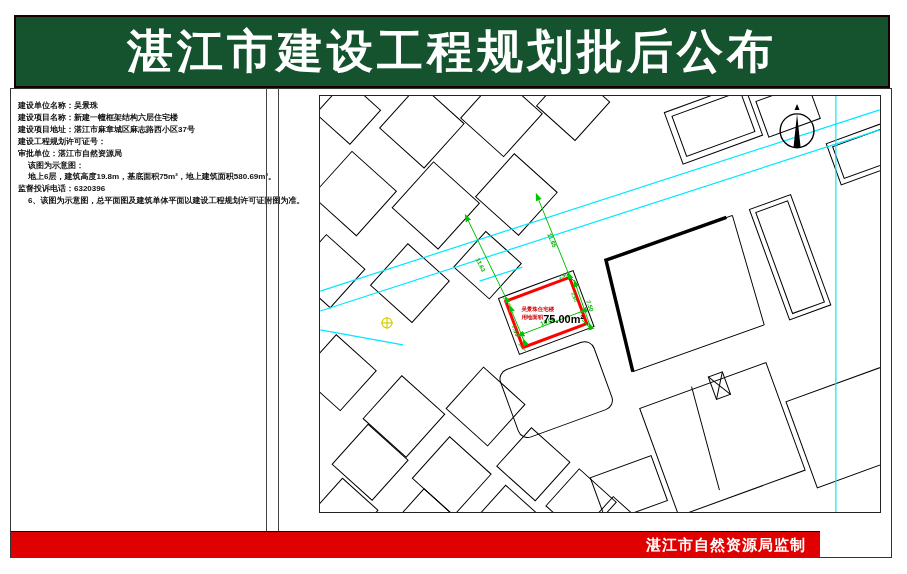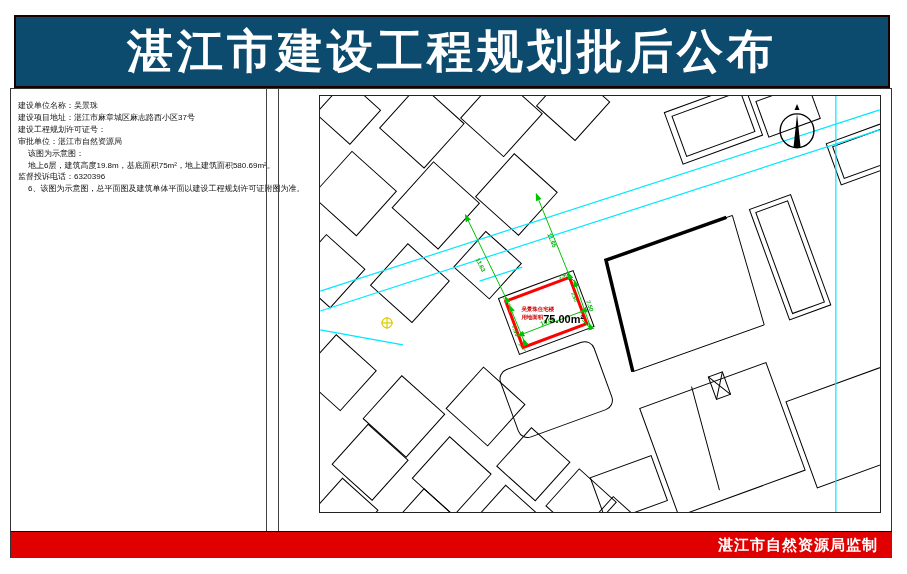--- a/index.html
+++ b/index.html
@@ -3,56 +3,57 @@
 <meta charset="utf-8">
 <style>
   html,body{margin:0;padding:0;background:#ffffff;}
   body{font-family:"Liberation Sans","DejaVu Sans",sans-serif;}
   .page{position:relative;width:907px;height:574px;background:#ffffff;overflow:hidden;}
   .banner{position:absolute;left:14px;top:15px;width:876px;height:73px;background:#e00000;
           border:2px solid #1a0000;box-sizing:border-box;display:flex;align-items:center;justify-content:center;}
   .banner .title{color:#ffffff;font-size:46px;font-weight:bold;letter-spacing:4px;white-space:nowrap;}
   .outer-frame{position:absolute;left:10px;top:88px;width:882px;height:470px;border:1px solid #333;box-sizing:border-box;}
   .info-panel{position:absolute;left:18px;top:100px;width:252px;}
-  .info-line{font-size:8px;font-weight:normal;color:#111;line-height:11.9px;white-space:nowrap;}
+  .info-line{font-size:8px;font-weight:bold;color:#111;line-height:11.9px;white-space:nowrap;}
   .info-line.ind{padding-left:10px;}
   .vline{position:absolute;top:88px;width:1px;height:443px;background:#444;}
   .vline.a{left:266px;}
   .vline.b{left:278px;}
   .map-frame{position:absolute;left:319px;top:95px;width:562px;height:418px;border:1px solid #222;
              box-sizing:border-box;background:#ffffff;overflow:hidden;}
   .map-frame svg{display:block;}
-  .footer{position:absolute;left:11px;top:531px;width:881px;height:27px;background:#e00000;
+  .footer{position:absolute;left:11px;top:531px;width:809px;height:27px;background:#e00000;
           border-top:1px solid #1a0000;box-sizing:border-box;display:flex;align-items:center;justify-content:flex-end;}
   .footer .flabel{color:#ffffff;font-size:15px;font-weight:bold;letter-spacing:1px;padding-right:14px;}
   
   .parcel{fill:none;stroke:#000;stroke-width:1;}
   .parcel-thick{fill:none;stroke:#000;stroke-width:3.5;}
   .road{fill:none;stroke:#00e8ff;stroke-width:1.2;}
   .dim{stroke:#00c300;stroke-width:1;fill:none;}
   .dimtxt{fill:#00b000;font-size:6px;font-weight:bold;}
   .dimtxt.tiny{font-size:5px;}
   .plot{fill:none;stroke:#ff0000;stroke-width:3;}
   .plottxt-red{fill:#cc0000;font-size:5.5px;font-weight:bold;}
   .plottxt-black{fill:#000;font-size:11px;font-weight:bold;}
   .marker-y{stroke:#ddcc00;stroke-width:1.2;fill:none;}
 </style>
 </head>
 <body>
 
 <div class="page">
 
-  <div class="banner" style="background: #0c4a6e;">
+  <div class="banner" style="background: #14532d;">
     <div class="title">湛江市建设工程规划批后公布</div>
   </div>
 
   <div class="outer-frame"></div>
 
   <div class="info-panel" id="info-panel">
       <div class="info-line">建设单位名称：吴景珠</div>
+      <div class="info-line">建设项目名称：新建一幢框架结构六层住宅楼</div>
       <div class="info-line">建设项目地址：湛江市麻章城区麻志路西小区37号</div>
       <div class="info-line">建设工程规划许可证号：</div>
       <div class="info-line">审批单位：湛江市自然资源局</div>
       <div class="info-line ind">该图为示意图：</div>
       <div class="info-line ind">地上6层，建筑高度19.8m，基底面积75m²，地上建筑面积580.69m²。</div>
       <div class="info-line">监督投诉电话：6320396</div>
       <div class="info-line ind">6、该图为示意图，总平面图及建筑单体平面以建设工程规划许可证附图为准。</div>
     </div>
 
   <div class="vline a"></div>

